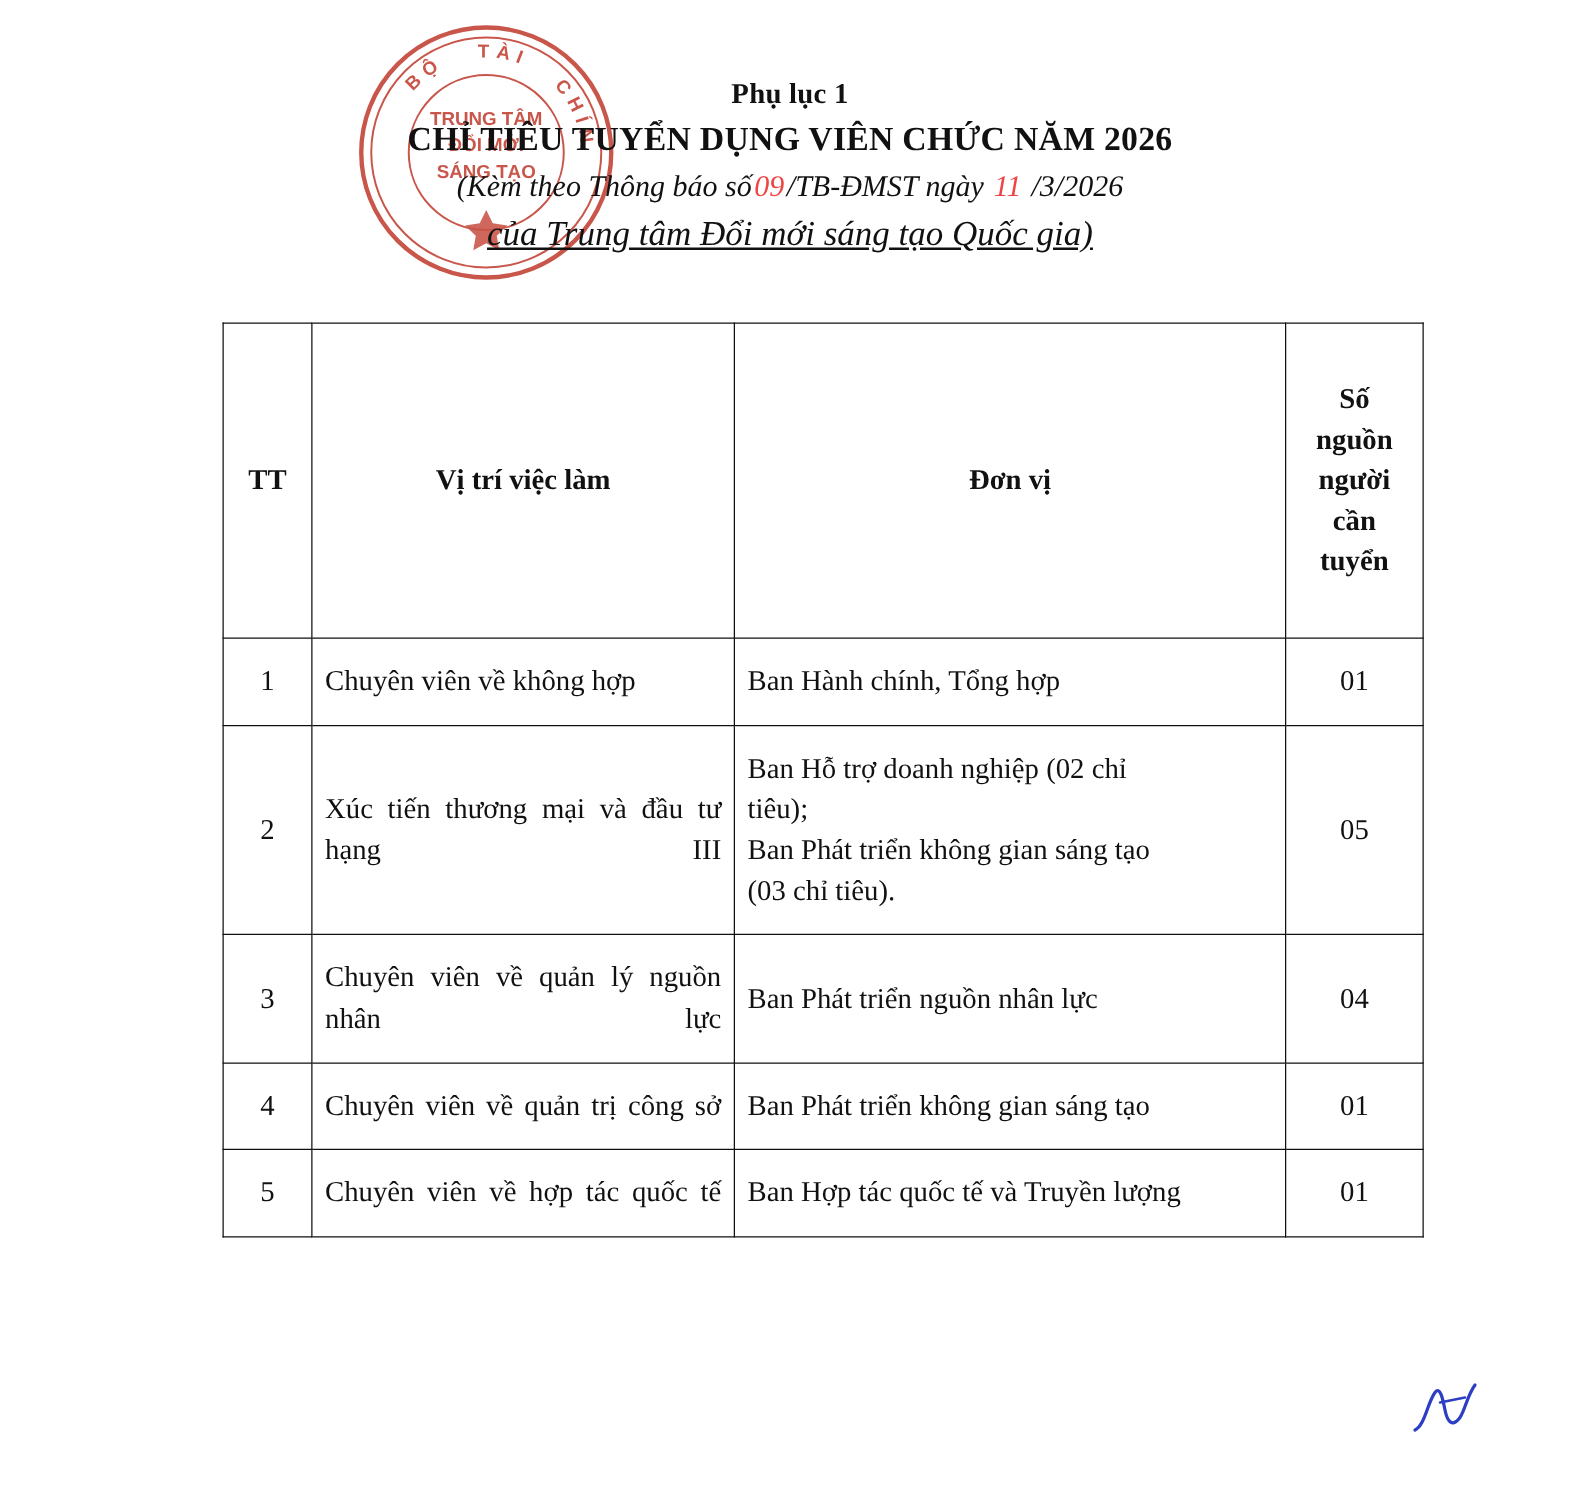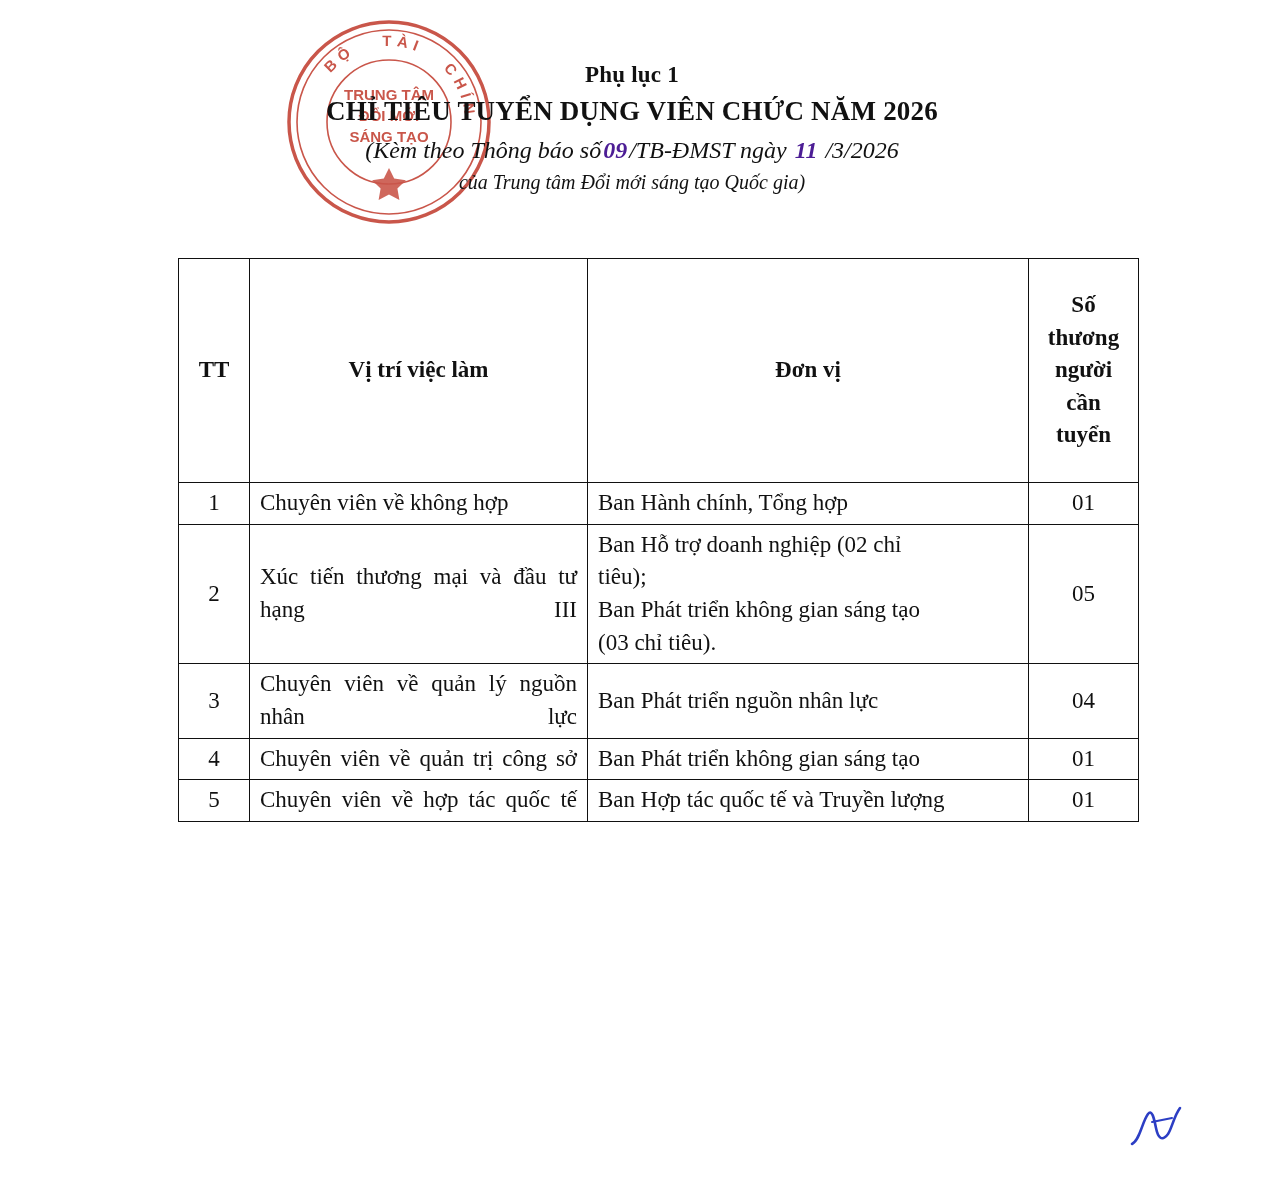--- a/index.html
+++ b/index.html
@@ -35,29 +35,30 @@
     margin-top: 8px;
     letter-spacing: .2px;
   }
   .doc-subtitle {
     font-size: 24px;
     font-style: italic;
     margin-top: 6px;
     line-height: 1.45;
   }
   .doc-subtitle .blue-ink {
-    color: #4c1d95;
+    color: #ef4444;
     font-style: italic;
-    font-weight: bold;
+    font-weight: normal;
     padding: 0 2px;
   }
   .doc-subtitle-line2 {
-    font-size: 20px;
+    font-size: 28px;
     font-style: italic;
     line-height: 1.45;
+    text-decoration: underline;
   }
 
   
   .stamp {
     position: absolute;
     left: 283px;
     top: 16px;
     width: 212px;
     height: 212px;
     pointer-events: none;
@@ -71,21 +72,21 @@
     top: 258px;
     width: 960px;
   }
   table.quota {
     border-collapse: collapse;
     width: 960px;
     table-layout: fixed;
   }
   table.quota td, table.quota th {
     border: 1.6px solid #111111;
-    padding: 4px 10px;
+    padding: 18px 10px;
     vertical-align: middle;
     font-size: 23px;
     line-height: 1.42;
   }
   col.c-tt    { width: 71px; }
   col.c-pos   { width: 338px; }
   col.c-unit  { width: 441px; }
   col.c-num   { width: 110px; }
 
   thead th {
@@ -178,21 +179,21 @@
         <col class="c-unit">
         <col class="c-num">
     </colgroup>
     <thead>
       <tr>
         <th>TT</th>
         <th>Vị trí việc làm</th>
         <th>Đơn vị</th>
         <th class="h-num">
           <span class="cell-line">Số</span>
-          <span class="cell-line">thương</span>
+          <span class="cell-line">nguồn</span>
           <span class="cell-line">người</span>
           <span class="cell-line">cần</span>
           <span class="cell-line">tuyển</span>
         </th>
       </tr>
     </thead>
     <tbody>
       <tr>
         <td class="tt">1</td>
         <td class="pos single">Chuyên viên về không hợp</td>

